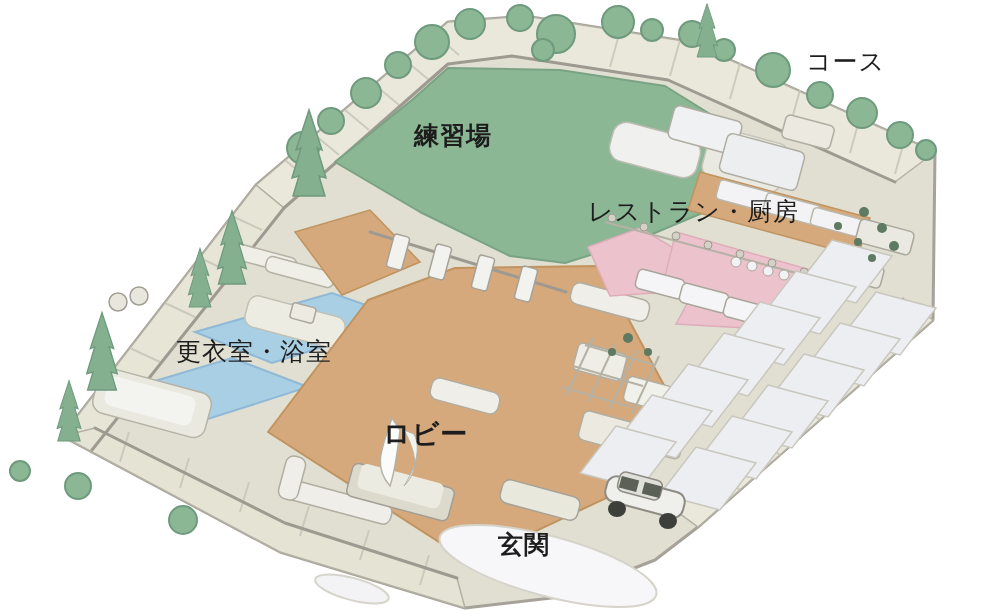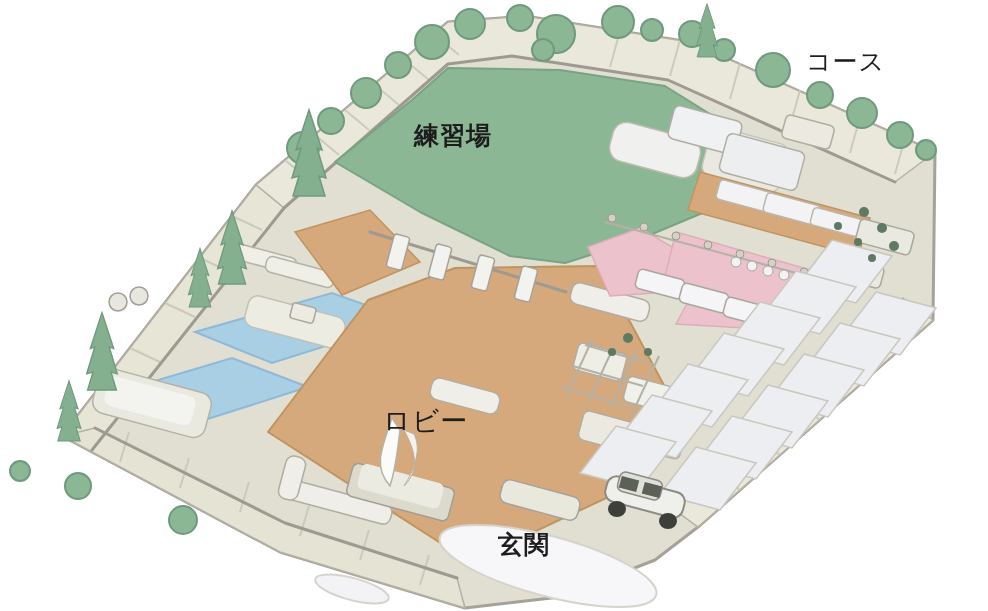--- a/index.html
+++ b/index.html
@@ -248,15 +248,17 @@
       <use href="#conifer" transform="translate(200,307) scale(0.68)"></use>
       <use href="#conifer" transform="translate(102,390) scale(0.9)"></use>
       <use href="#conifer" transform="translate(69,441) scale(0.7)"></use>
       <use href="#conifer" transform="translate(707,57) scale(0.62)"></use>
     </g>
   </g>
 </svg>
 
   <div class="lbl" style="left:806px;top:48px;">コース</div>
   <div class="lbl" style="left:414px;top:122px;font-weight:bold;">練習場</div>
-  <div class="lbl lbl-lobby" style="left:383px;top:406px;">ロビー</div>
+  <div class="lbl" style="left:588px;top:198px;">レストラン・厨房</div>
+  <div class="lbl" style="left:176px;top:338px;">更衣室・浴室</div>
+  <div class="lbl lbl-lobby" style="left:383px;top:419px;font-weight:bold;">ロビー</div>
   <div class="lbl" style="left:498px;top:531px;font-weight:bold;">玄関</div>
 </div>
 
 </body></html>

